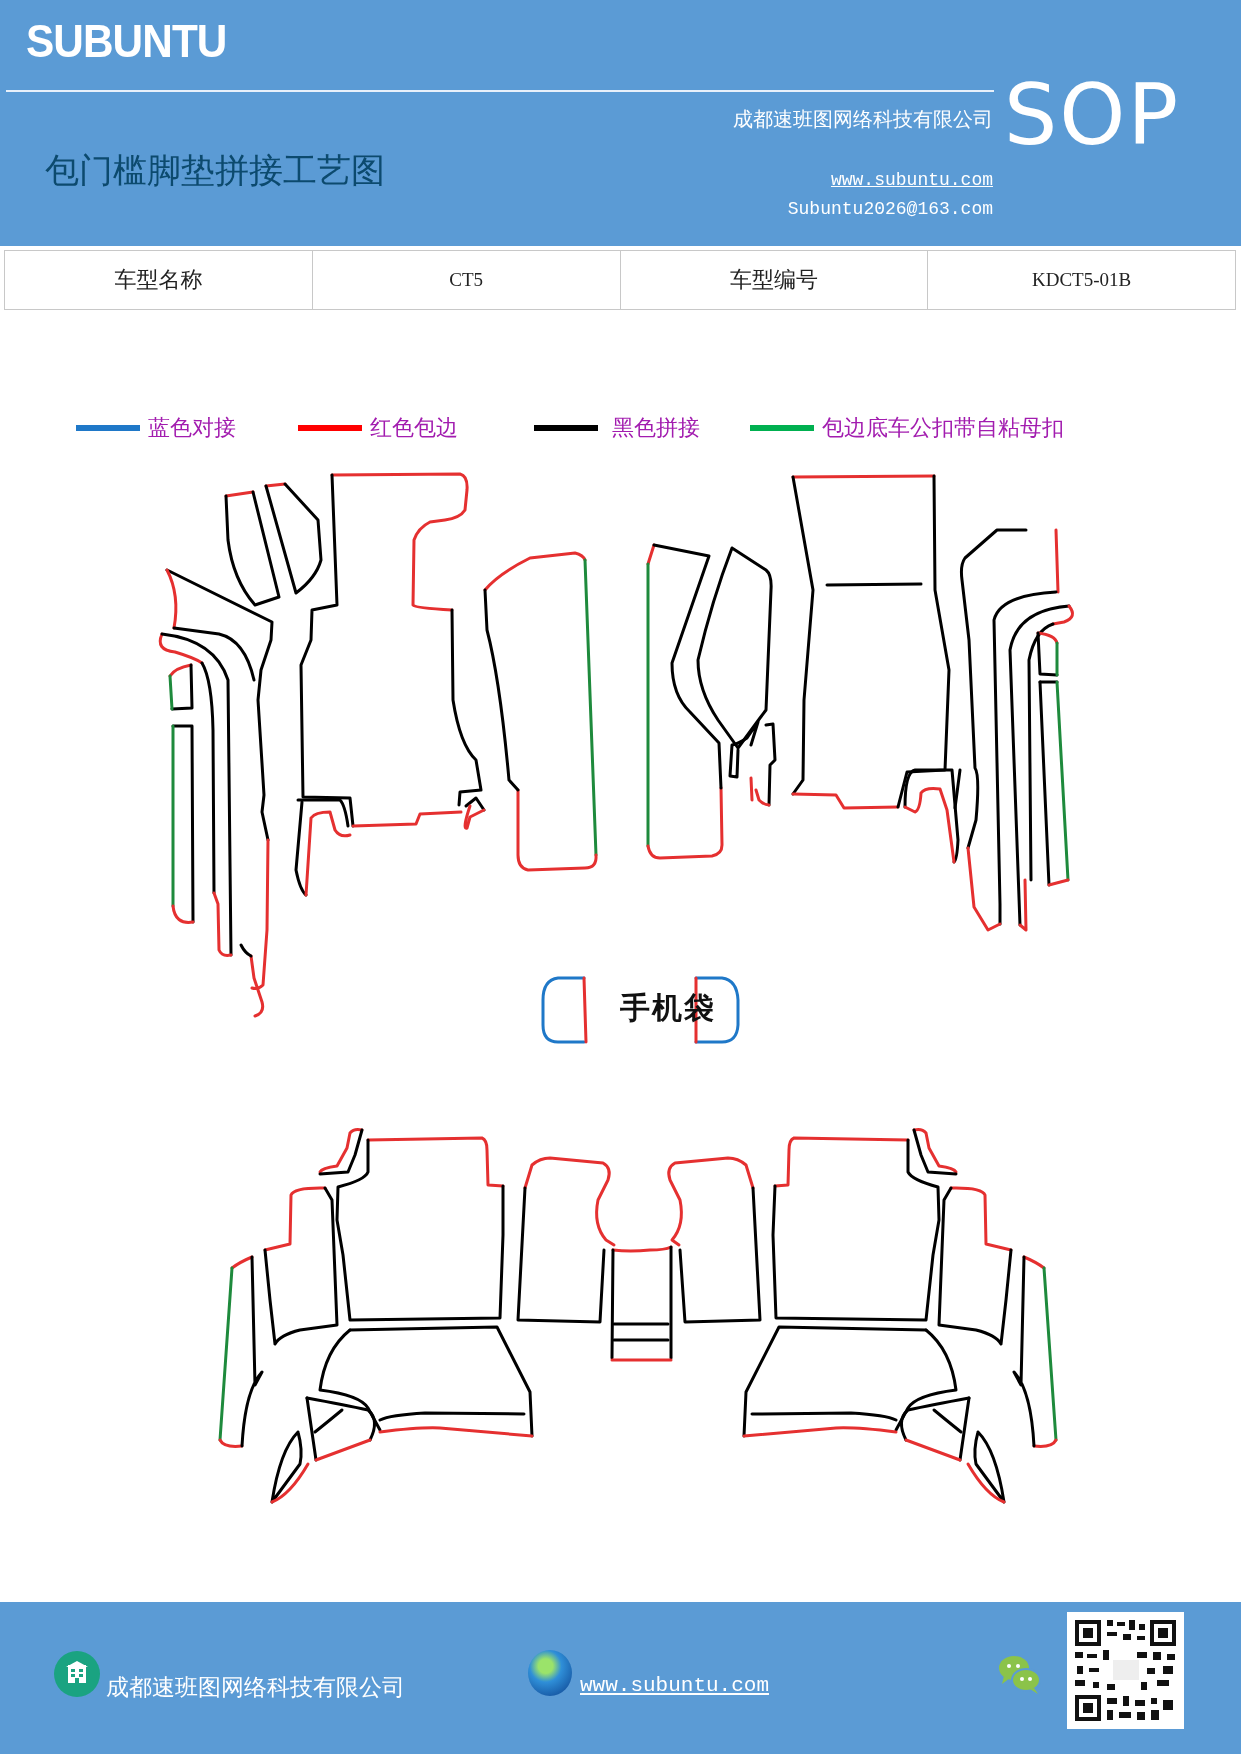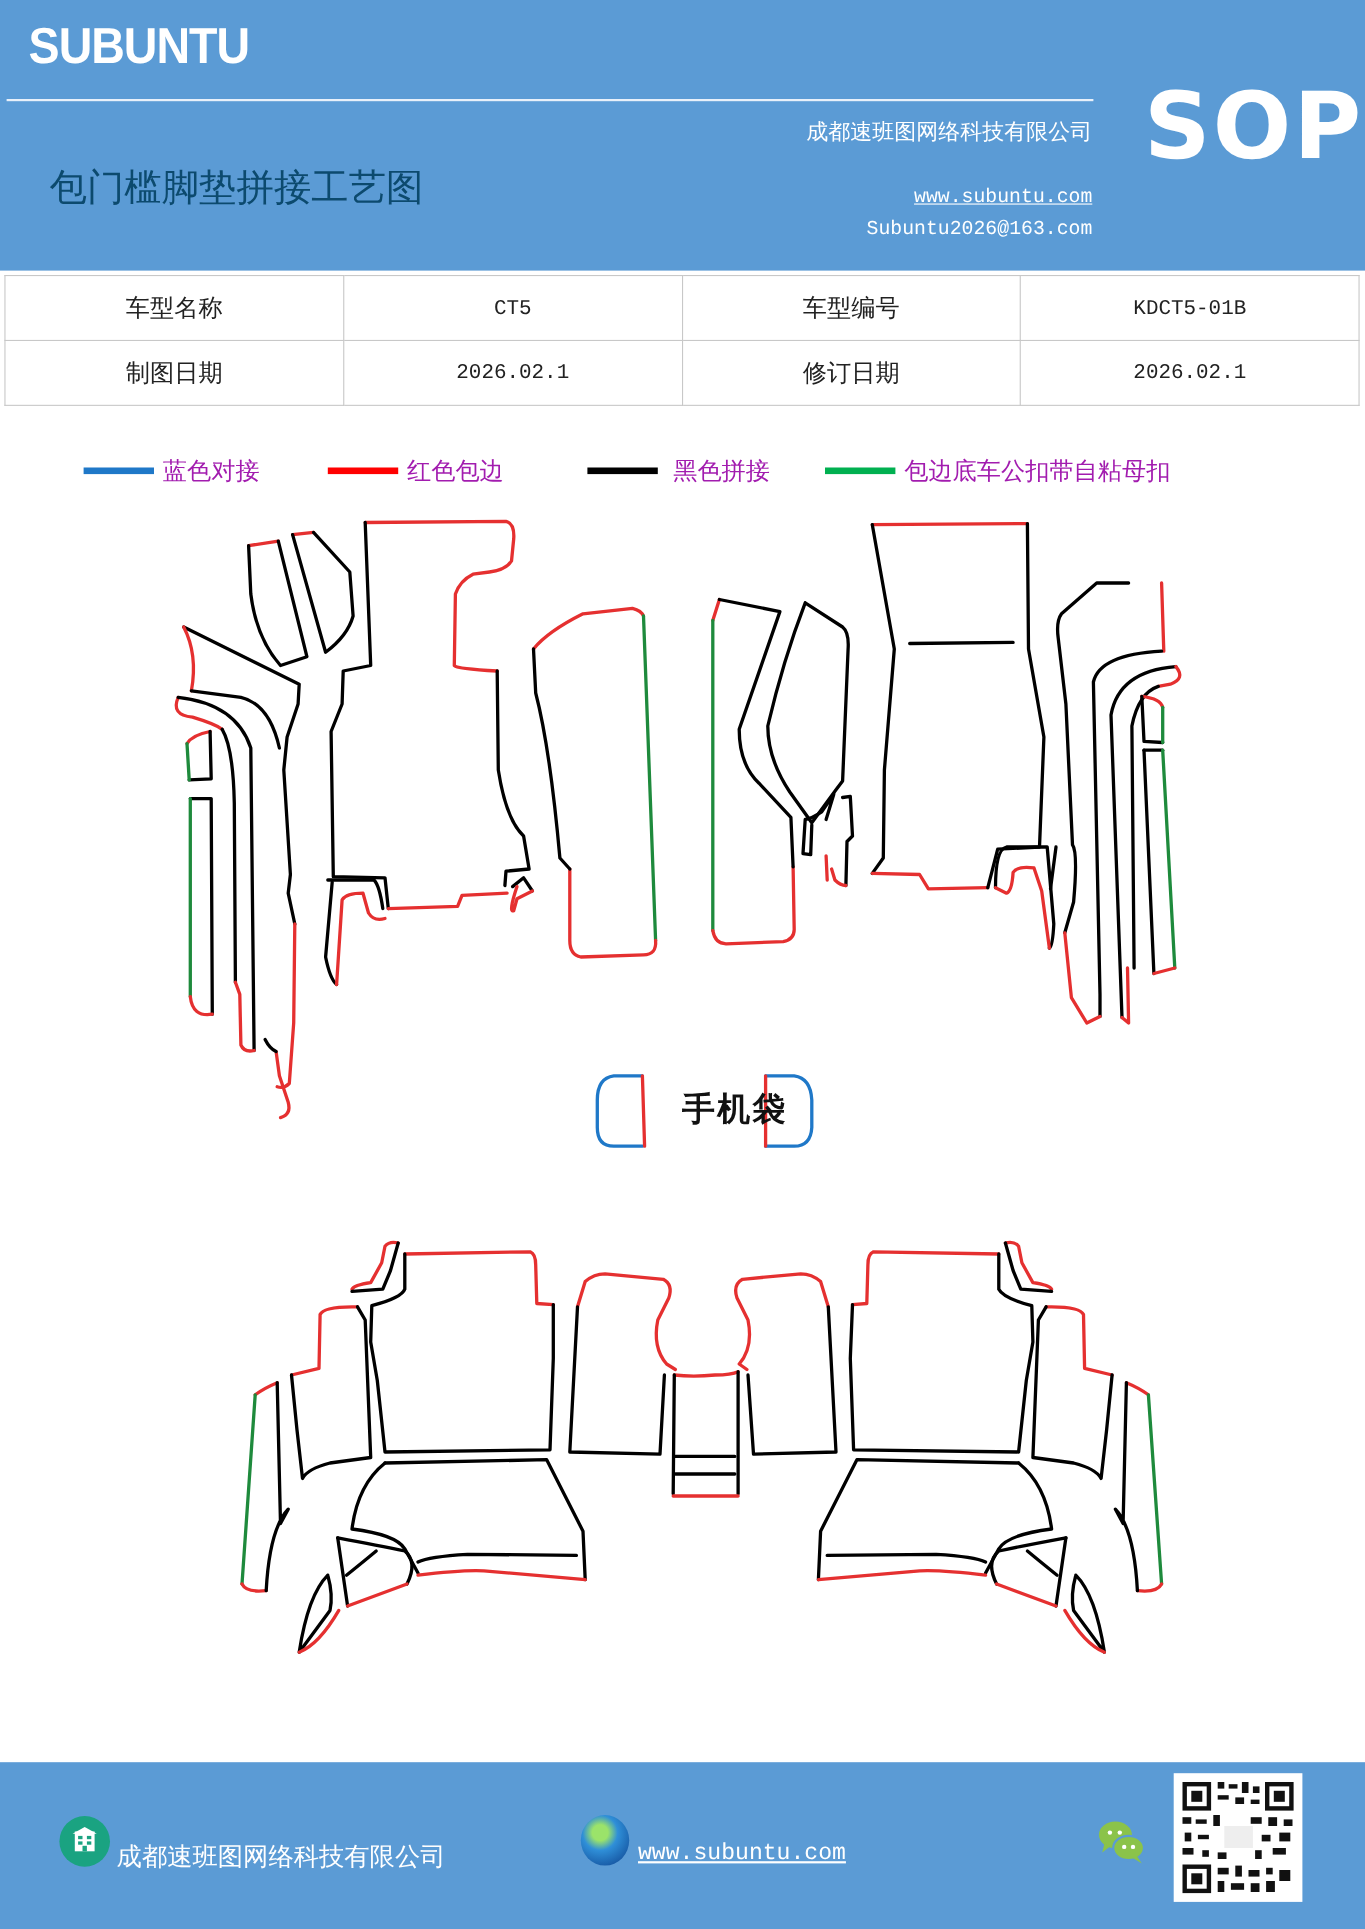--- a/index.html
+++ b/index.html
@@ -6,26 +6,26 @@
   body { width:1241px; height:1754px; position:relative; background:#ffffff; overflow:hidden;
          font-family:"DejaVu Sans", sans-serif; }
   .header { position:absolute; left:0; top:0; width:1241px; height:246px; background:#5b9bd5; }
   .brand { position:absolute; left:26px; top:14px; color:#fff; font-family:"Liberation Sans", sans-serif;
            font-weight:bold; font-size:46px; letter-spacing:-1px; transform:scaleX(0.92); transform-origin:left; }
   .rule { position:absolute; left:6px; top:90px; width:988px; height:2px; background:#e8f0fa; }
   .title { position:absolute; left:45px; top:148px; color:#0c4a6e; font-family:"DejaVu Serif", serif; font-size:34px; }
   .company-top { position:absolute; right:248px; top:106px; color:#fff; font-family:"DejaVu Serif", serif; font-size:20px; text-align:right; }
   .site-top { position:absolute; right:248px; top:170px; color:#fff; font-family:"Liberation Mono", monospace; font-size:18px; text-decoration:underline; text-align:right; }
   .mail-top { position:absolute; right:248px; top:199px; color:#fff; font-family:"Liberation Mono", monospace; font-size:18px; text-align:center; }
-  .sop { position:absolute; left:1040px; top:66px; color:#fff; font-family:"DejaVu Sans", sans-serif; font-size:84px; font-weight:bold; letter-spacing:2px; }
+  .sop { position:absolute; left:1004px; top:66px; color:#fff; font-family:"DejaVu Sans", sans-serif; font-size:84px; font-weight:normal; letter-spacing:2px; }
 
   table.info { position:absolute; left:4px; top:250px; width:1232px; border-collapse:collapse; }
   table.info td { border:1.5px solid #c8c8c8; height:56px; text-align:center; vertical-align:middle; width:25%; font-size:20px; color:#222; }
   table.info td.label { font-family:"DejaVu Serif", serif; font-size:22px; }
-  table.info td.val { font-family:Liberation Mono, monospace; font-size:19px; }
+  table.info td.val { font-family:Liberation Serif, serif; font-size:19px; }
 
   .legend { position:absolute; top:400px; left:0; width:1241px; height:40px; }
   .lg { position:absolute; top:8px; height:40px; display:flex; align-items:center; }
   .lg .sw { width:64px; height:6px; margin-right:8px; }
   .lg .lt { font-family:"DejaVu Serif", serif; font-size:22px; color:#a21caf; }
 
   .diagram { position:absolute; left:0; top:0; width:1241px; height:1754px; pointer-events:none; }
   .diagram svg { position:absolute; left:0; top:0; }
   .piece { pointer-events:auto; }
 
@@ -52,26 +52,20 @@
 <div class="mail-top">Subuntu2026@163.com</div>
 <div class="sop">SOP</div>
 
 <table class="info">
   <tbody>
       <tr>
     <td class="label">车型名称</td>
     <td class="val">CT5</td>
     <td class="label">车型编号</td>
     <td class="val">KDCT5-01B</td>
-  </tr>
-  <tr>
-    <td class="label">制图日期</td>
-    <td class="val">2026.02.1</td>
-    <td class="label">修订日期</td>
-    <td class="val">2026.02.1</td>
   </tr>
 </tbody>
   </table>
 
 <div class="legend">
   <div class="lg" style="left:76px">
     <span class="sw" style="background:#1f78c8"></span>
     <span class="lt">蓝色对接</span>
   </div>
   <div class="lg" style="left:298px">

